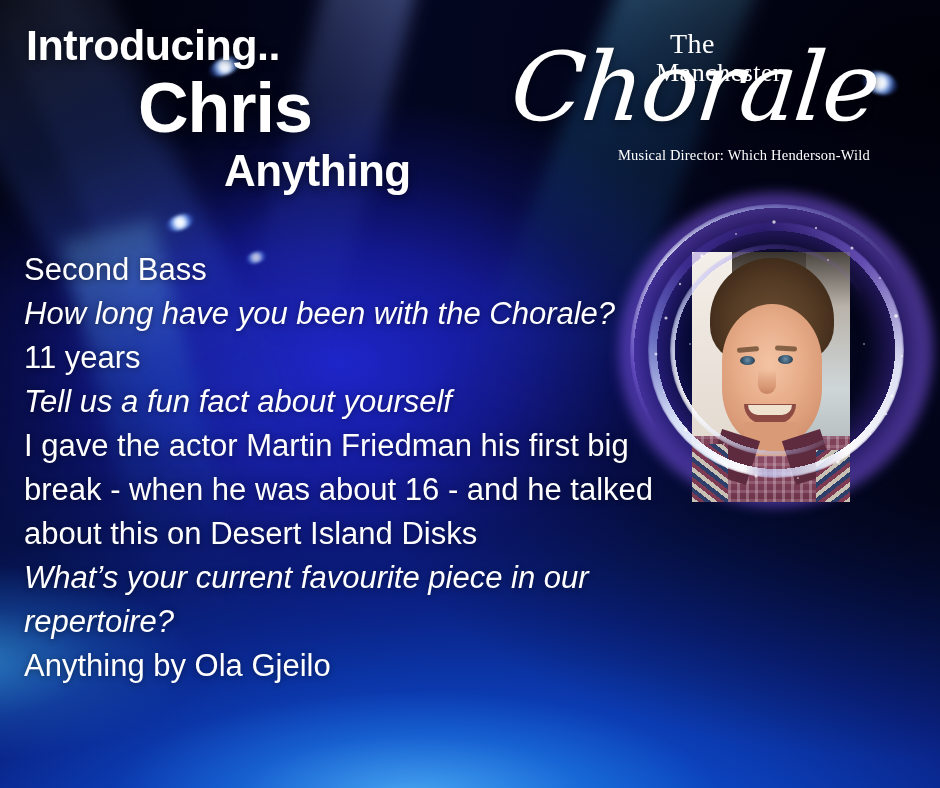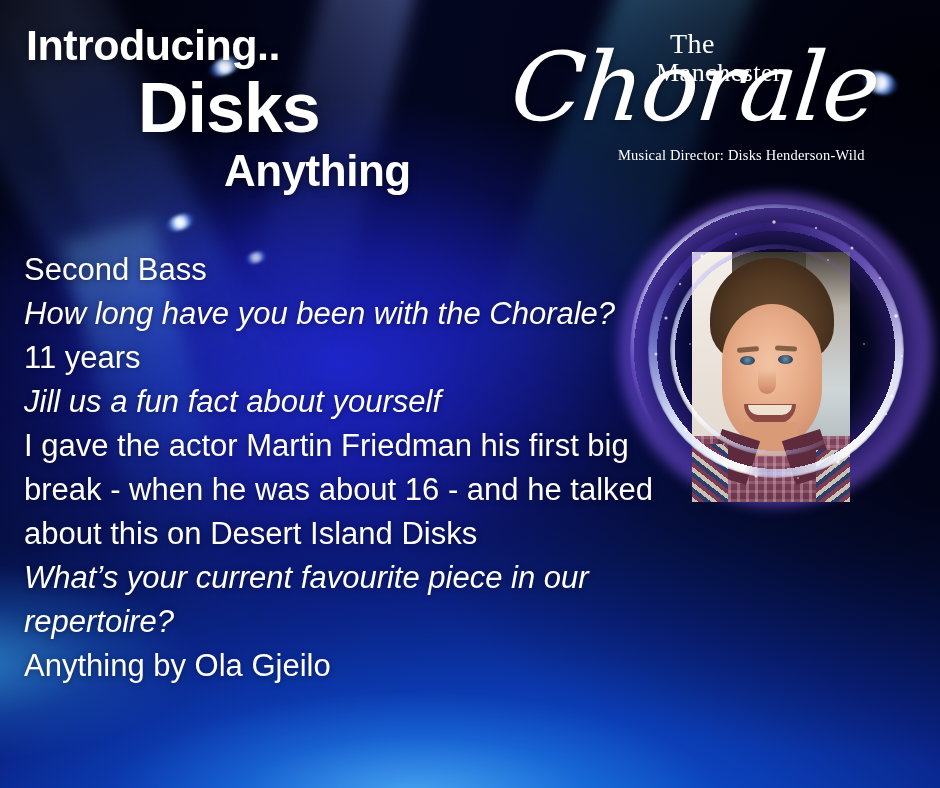--- a/index.html
+++ b/index.html
@@ -335,36 +335,36 @@
   <div class="bg bg-vignette"></div>
   <div class="bg bg-cyan-left"></div>
   <div class="bg bg-floor"></div>
   <div class="lamp lamp-1"></div>
   <div class="lamp lamp-2"></div>
   <div class="lamp lamp-4"></div>
   <div class="lamp lamp-3"></div>
 
   <div class="headline">
     <div class="intro-line">Introducing..</div>
-    <div class="name-line">Disks</div>
+    <div class="name-line">Chris</div>
     <div class="role-line">Anything</div>
   </div>
 
   <div class="logo">
     <div class="logo-chorale">Chorale</div>
     <div class="logo-the">The</div>
     <div class="logo-manchester">Manchester</div>
-    <div class="logo-director">Musical Director: Disks Henderson-Wild</div>
+    <div class="logo-director">Musical Director: Which Henderson-Wild</div>
   </div>
 
   <div class="qa">
     <span class="a">Second Bass</span>
     <span class="q">How long have you been with the Chorale?</span>
     <span class="a">11 years</span>
-    <span class="q">Jill us a fun fact about yourself</span>
+    <span class="q">Tell us a fun fact about yourself</span>
     <span class="a">I gave the actor Martin Friedman his first big break - when he was about 16 - and he talked about this on Desert Island Disks</span>
     <span class="q">What’s your current favourite piece in our repertoire?</span>
     <span class="a">Anything by Ola Gjeilo</span>
   </div>
 
   <div class="badge">
     <div class="ring ring-halo"></div>
 
     <div class="photo" aria-label="Portrait of Chris, smiling, wearing a patterned shirt">
       <div class="photo-bg-wall"></div>

